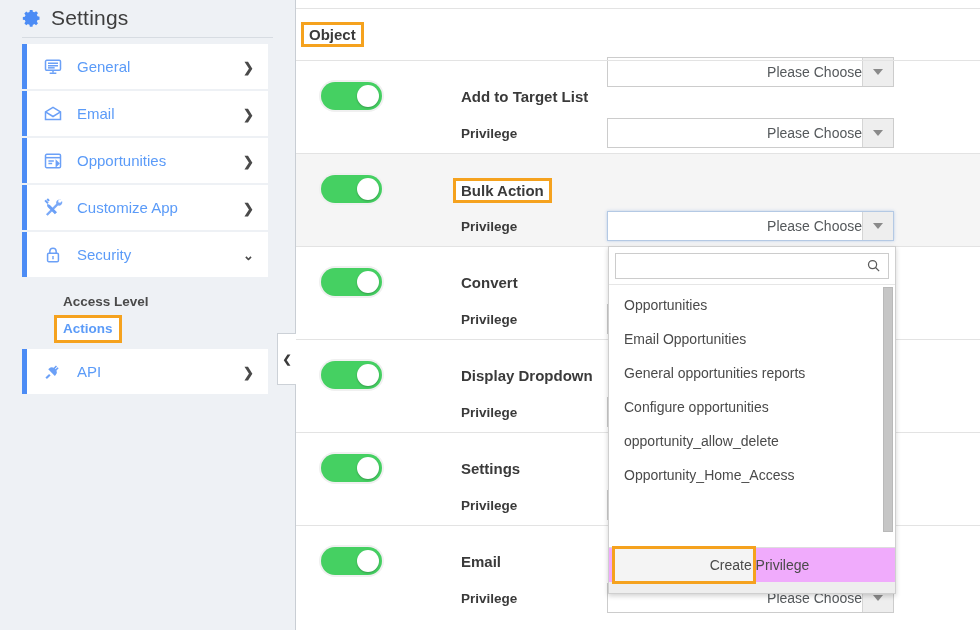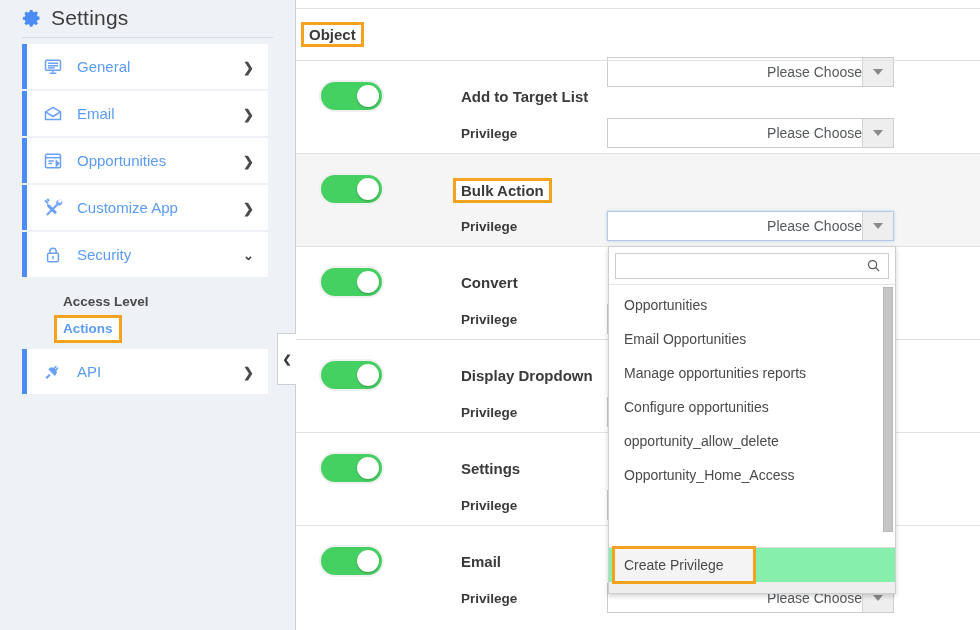--- a/index.html
+++ b/index.html
@@ -339,23 +339,24 @@
     cursor: pointer;
   }
 
   .dd-footer {
     position: relative;
     height: 34px;
     line-height: 34px;
     padding-left: 15px;
     font-size: 14px;
     color: #4a4a4a;
-    background: #86efac;
+    background: #f0abfc;
     border-top: 1px solid #dddddd;
     cursor: pointer;
+    text-align: center;
   }
   .dd-footer-hl {
     position: absolute;
     left: 6px;
     top: 1px;
     width: 138px;
     height: 32px;
     outline: 3px solid #f5a21e;
     background: #f4f4f4;
     box-sizing: border-box;
@@ -608,21 +609,21 @@
           <line x1="15.3" y1="15.3" x2="21" y2="21"></line>
         </svg>
       </span>
     </div>
   </div>
 
   <div class="dd-listwrap">
     <div class="dd-list">
       <div class="dd-item">Opportunities</div>
       <div class="dd-item">Email Opportunities</div>
-      <div class="dd-item">Manage opportunities reports</div>
+      <div class="dd-item">General opportunities reports</div>
       <div class="dd-item">Configure opportunities</div>
       <div class="dd-item">opportunity_allow_delete</div>
       <div class="dd-item">Opportunity_Home_Access</div>
     </div>
     <div class="dd-scroll-track"></div>
     <div class="dd-scroll-thumb"></div>
   </div>
 
   <div class="dd-footer">
     <span class="dd-footer-hl"></span>

